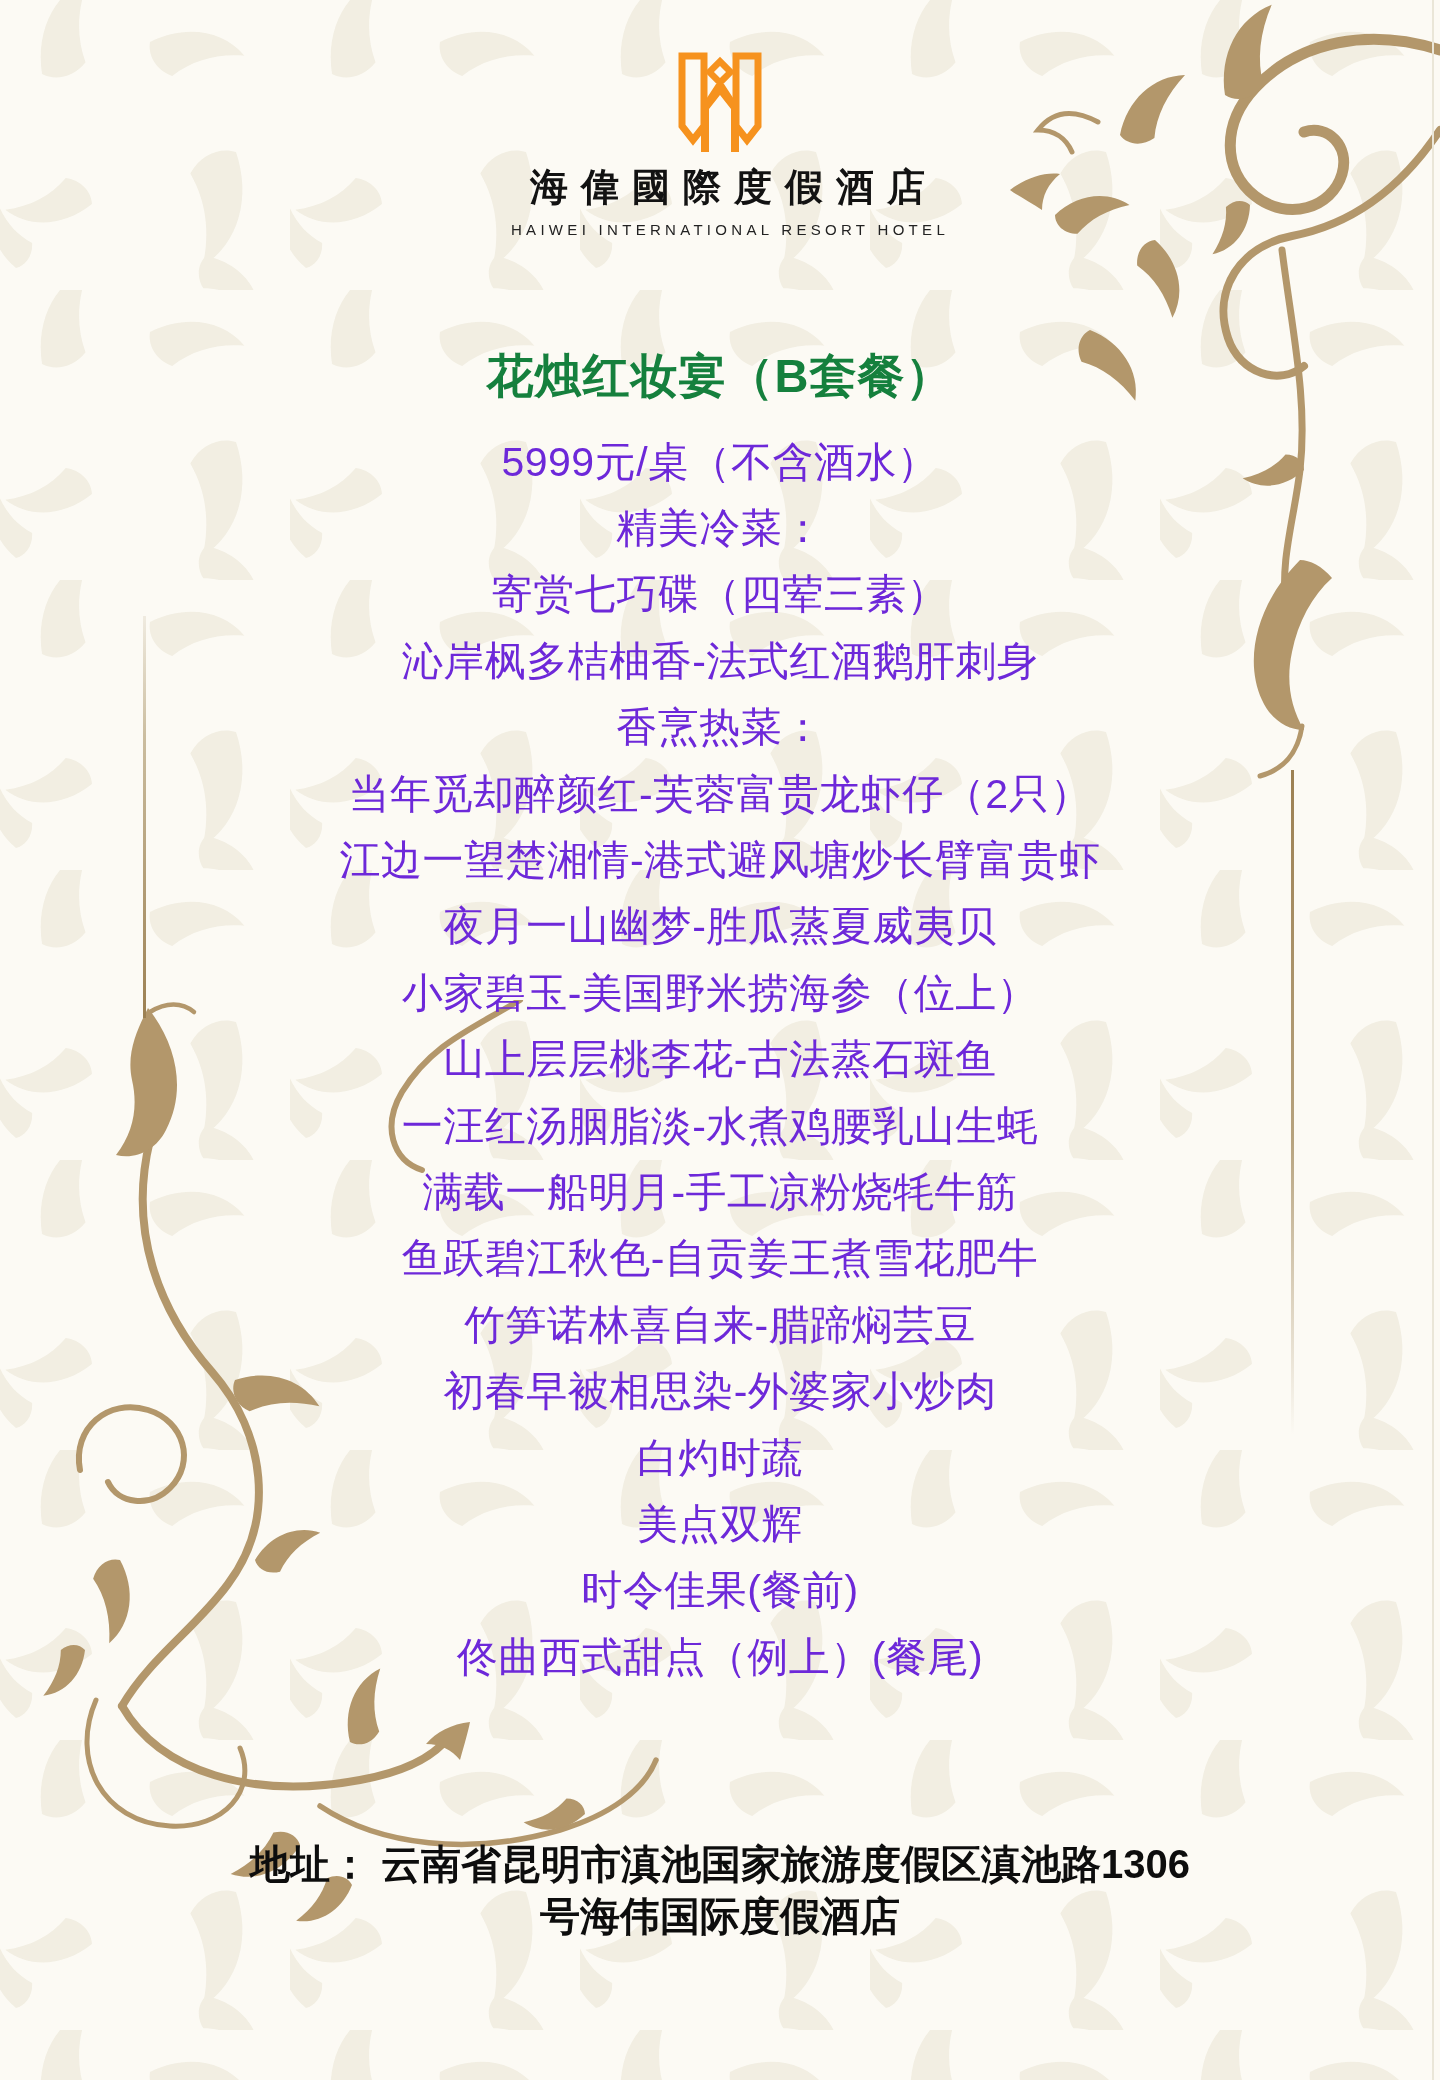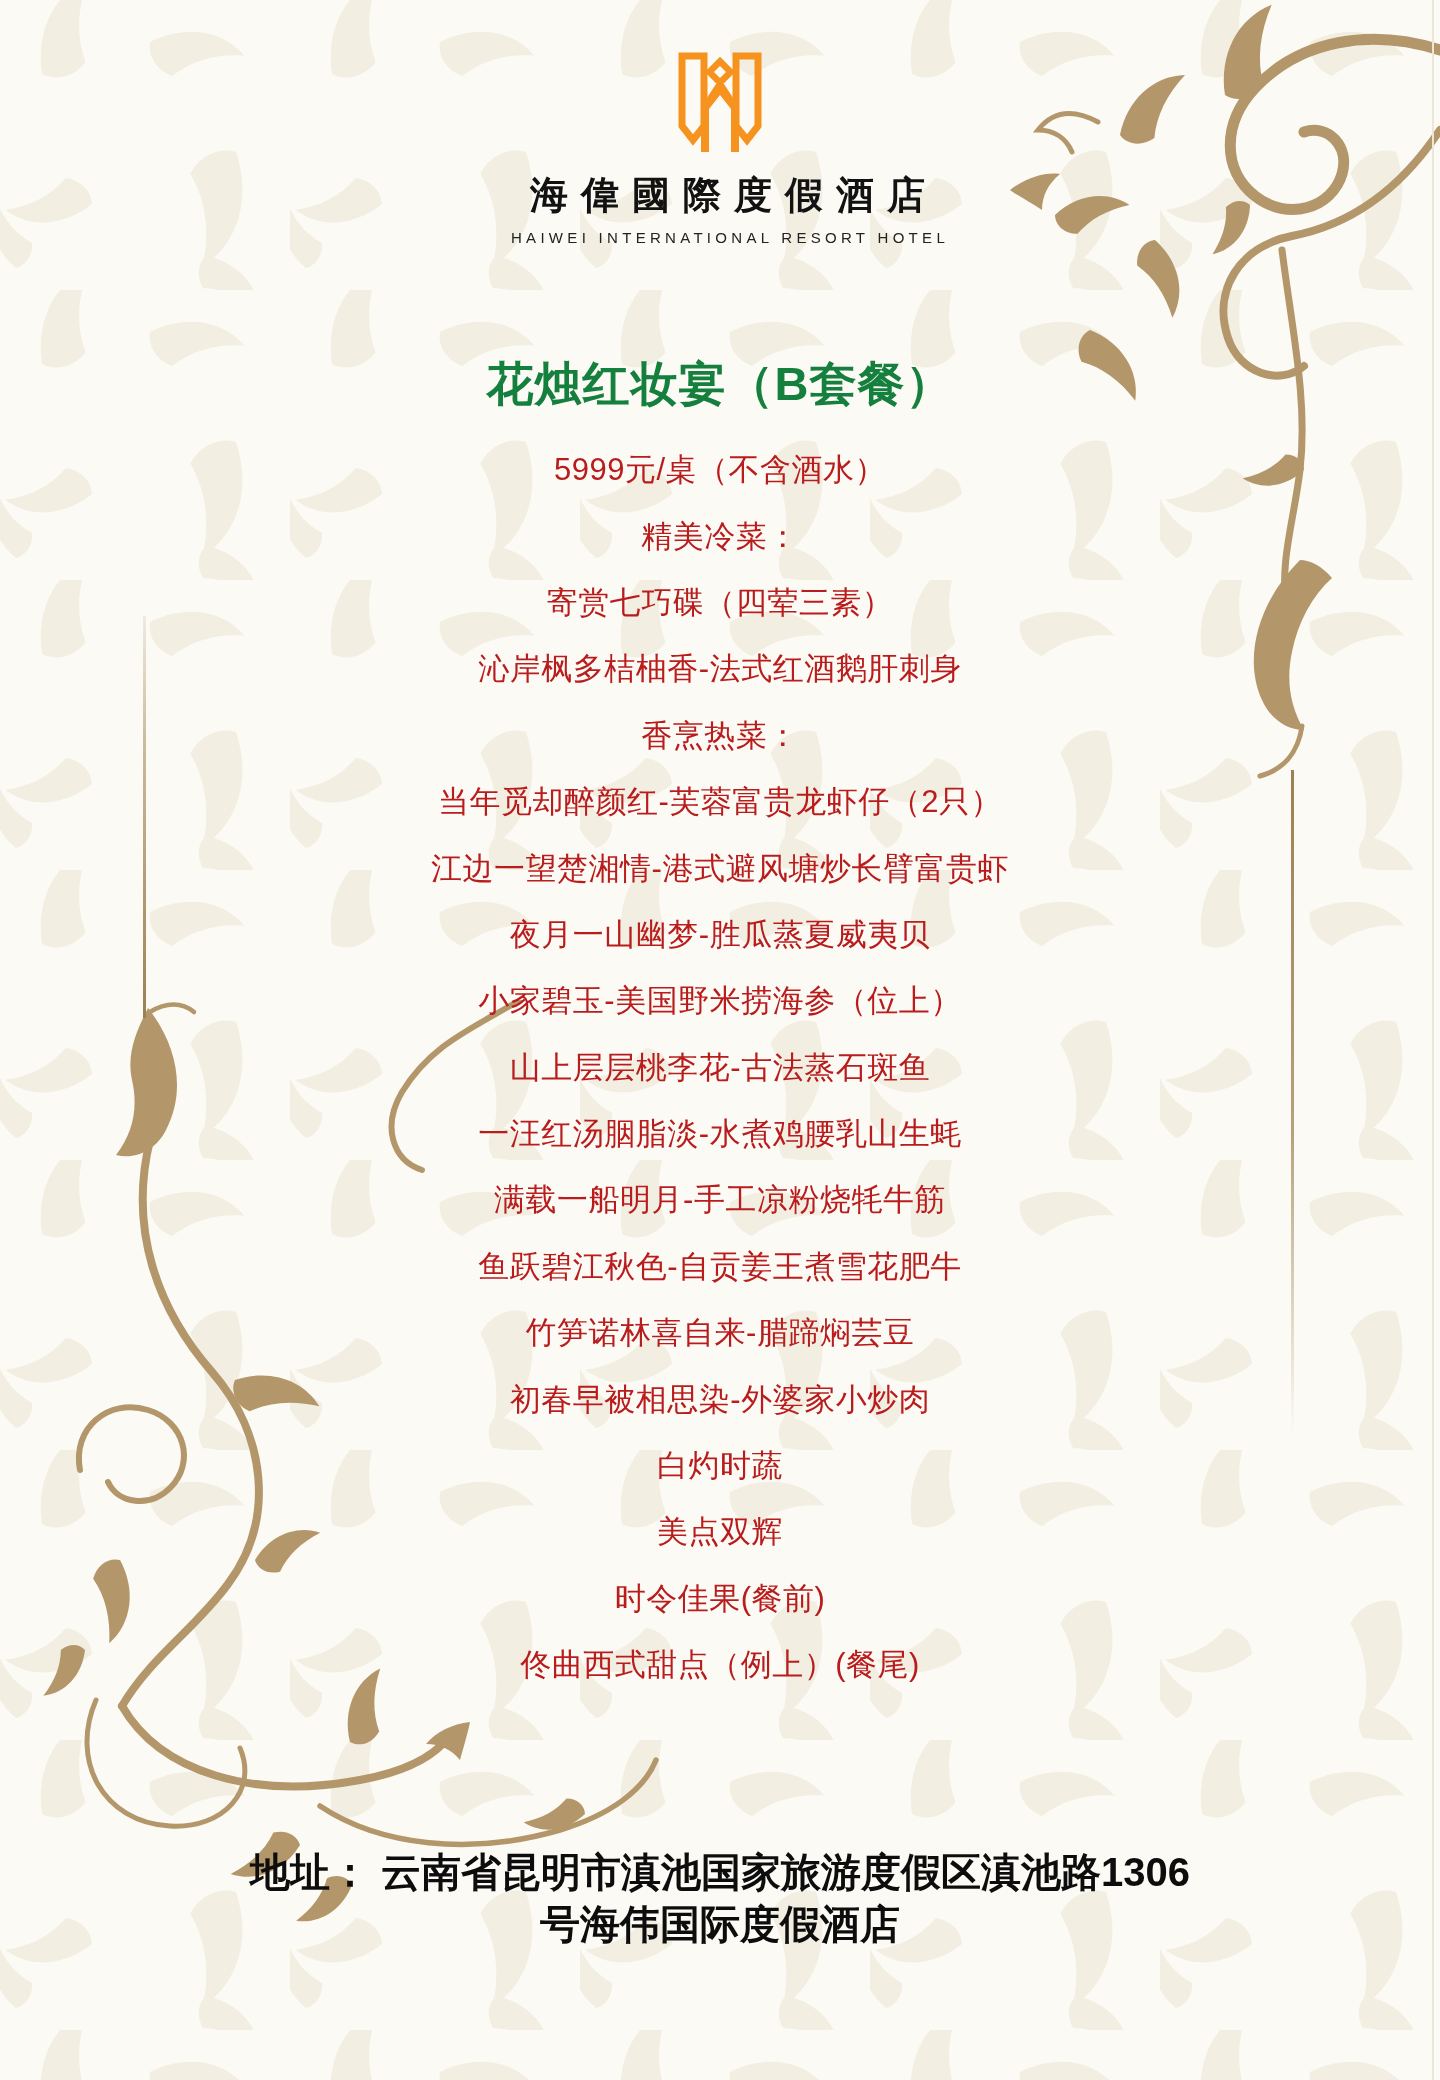--- a/index.html
+++ b/index.html
@@ -11,26 +11,26 @@
   .flourish-bl{left:0; top:1000px; z-index:1;}
   .vline{position:absolute; width:3px; z-index:1;}
   .vline-left{left:143px; top:616px; height:402px;
     background:linear-gradient(to bottom, rgba(203,190,164,.25), #cbbd9f 30%, #9c8052);}
   .vline-right{left:1291px; top:770px; height:665px;
     background:linear-gradient(to bottom, #9c8052, #b6a27d 55%, rgba(202,192,168,0));}
   .edge-right{position:absolute; right:6px; top:0; bottom:0; width:2px; background:#eae6d8; z-index:1;}
   .content{position:relative; z-index:2; text-align:center; color:#1b1b1b;}
   .header{padding-top:50px;}
   .logo{display:block; margin:0 auto;}
-  .brand-zh{margin-top:12px; font-family:"DejaVu Serif","Liberation Serif",serif;
+  .brand-zh{margin-top:4px; font-family:"DejaVu Serif","Liberation Serif",serif;
     font-size:38px; font-weight:700; letter-spacing:13px; padding-left:28px; color:#121212;text-align:center;}
   .brand-en{margin-top:8px; font-size:15px; font-weight:400; letter-spacing:4.3px; padding-left:20px; color:#222;}
   .menu-title{margin:110px 0 0 0; font-size:47px; font-weight:700; letter-spacing:1px; line-height:56px; color:#15803d;}
   .menu-line{height:66.4px; display:flex; align-items:center; justify-content:center;
-    font-size:31px; font-weight:400; letter-spacing:.5px; color:#b91c1c;}
+    font-size:41px; font-weight:400; letter-spacing:.5px; color:#6d28d9;}
   .menu-body{margin-top:25px;}
   .footer{margin-top:148px; font-size:40px; font-weight:700; line-height:52px; color:#0d0d0d;}
 </style>
 </head>
 <body>
 
 <div class="page">
 
   <svg class="bg-svg" width="1440" height="2080">
     <defs>

